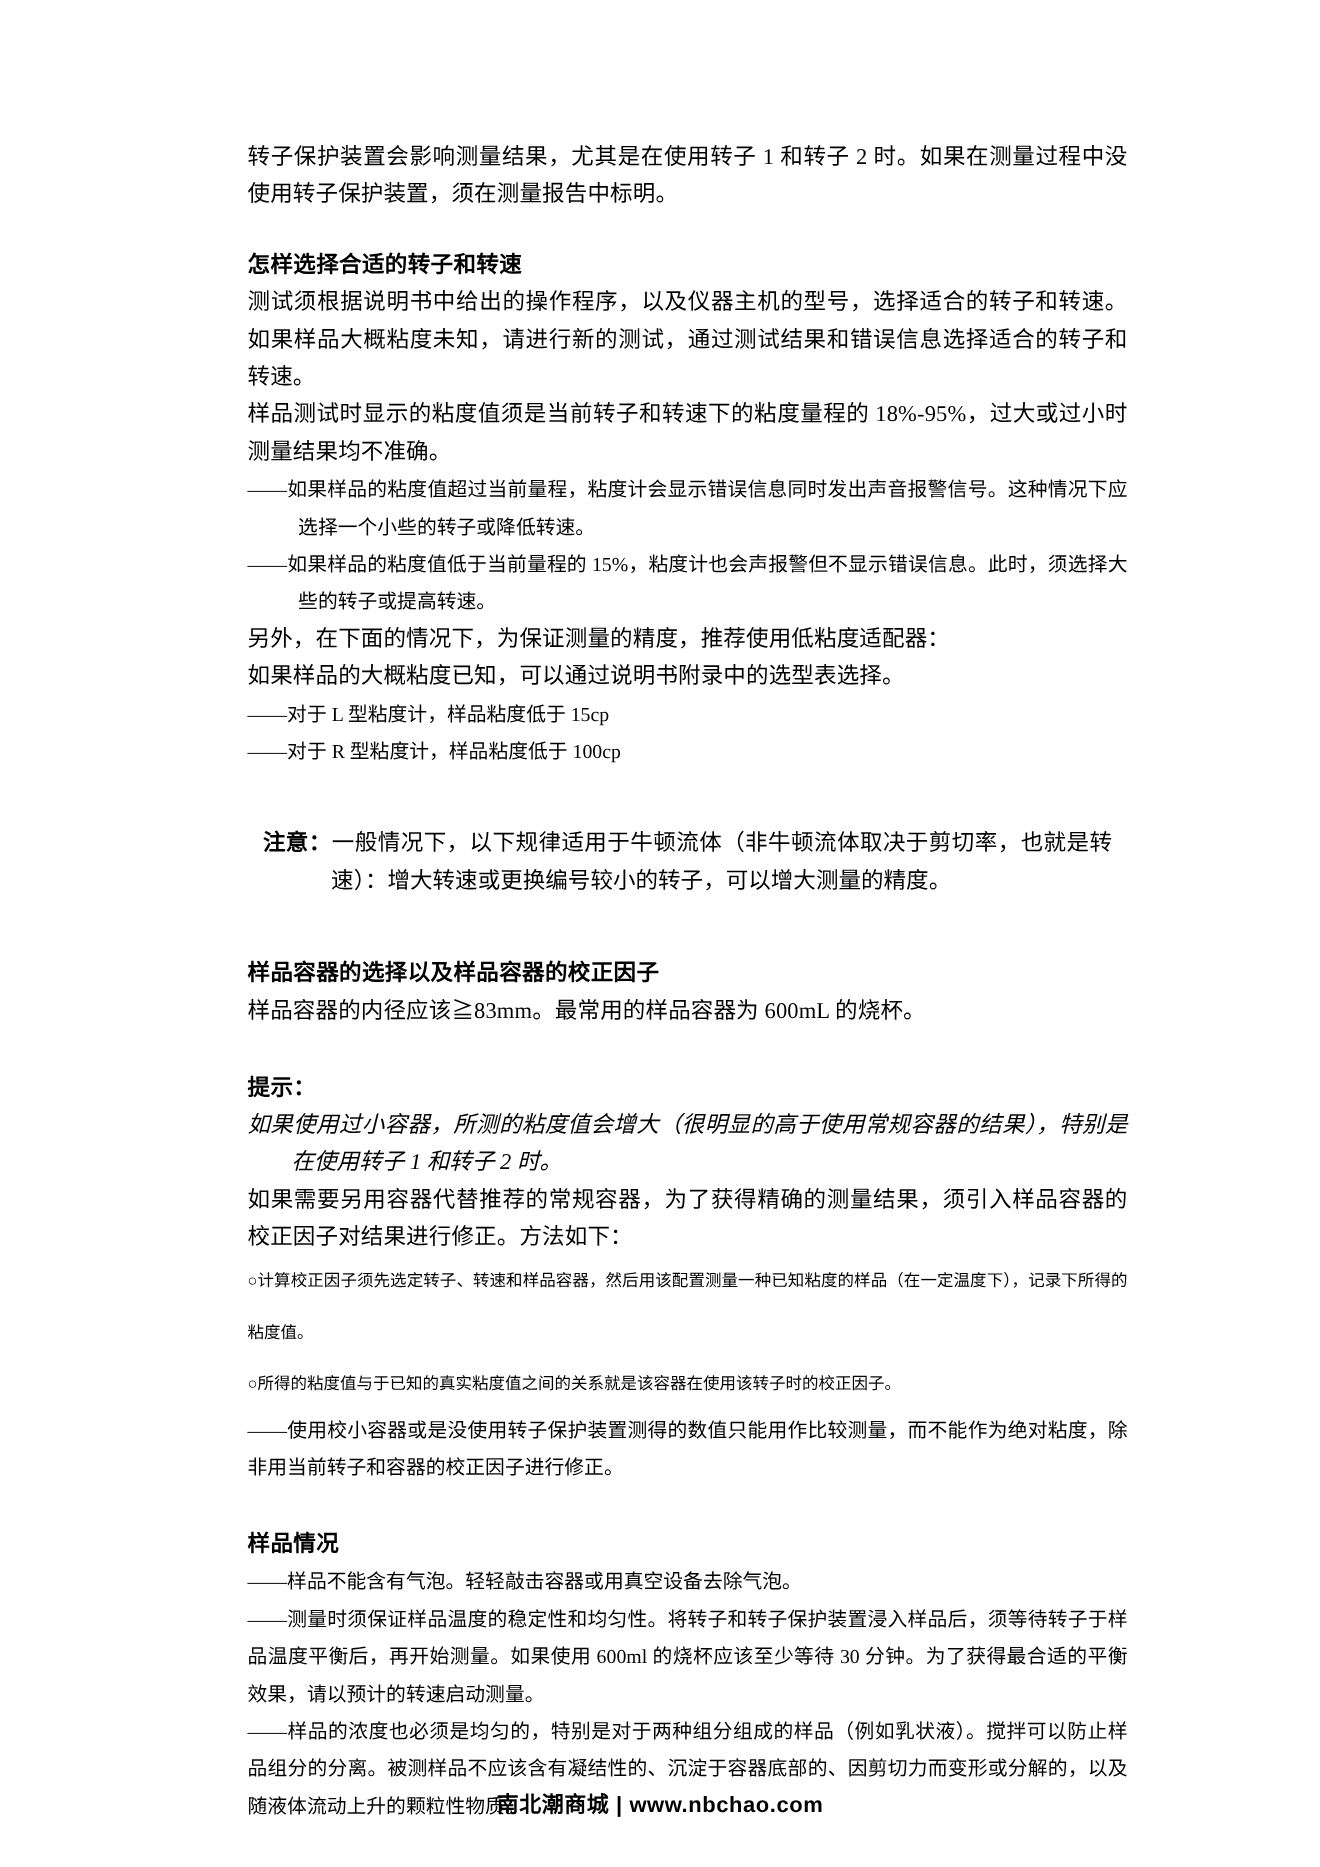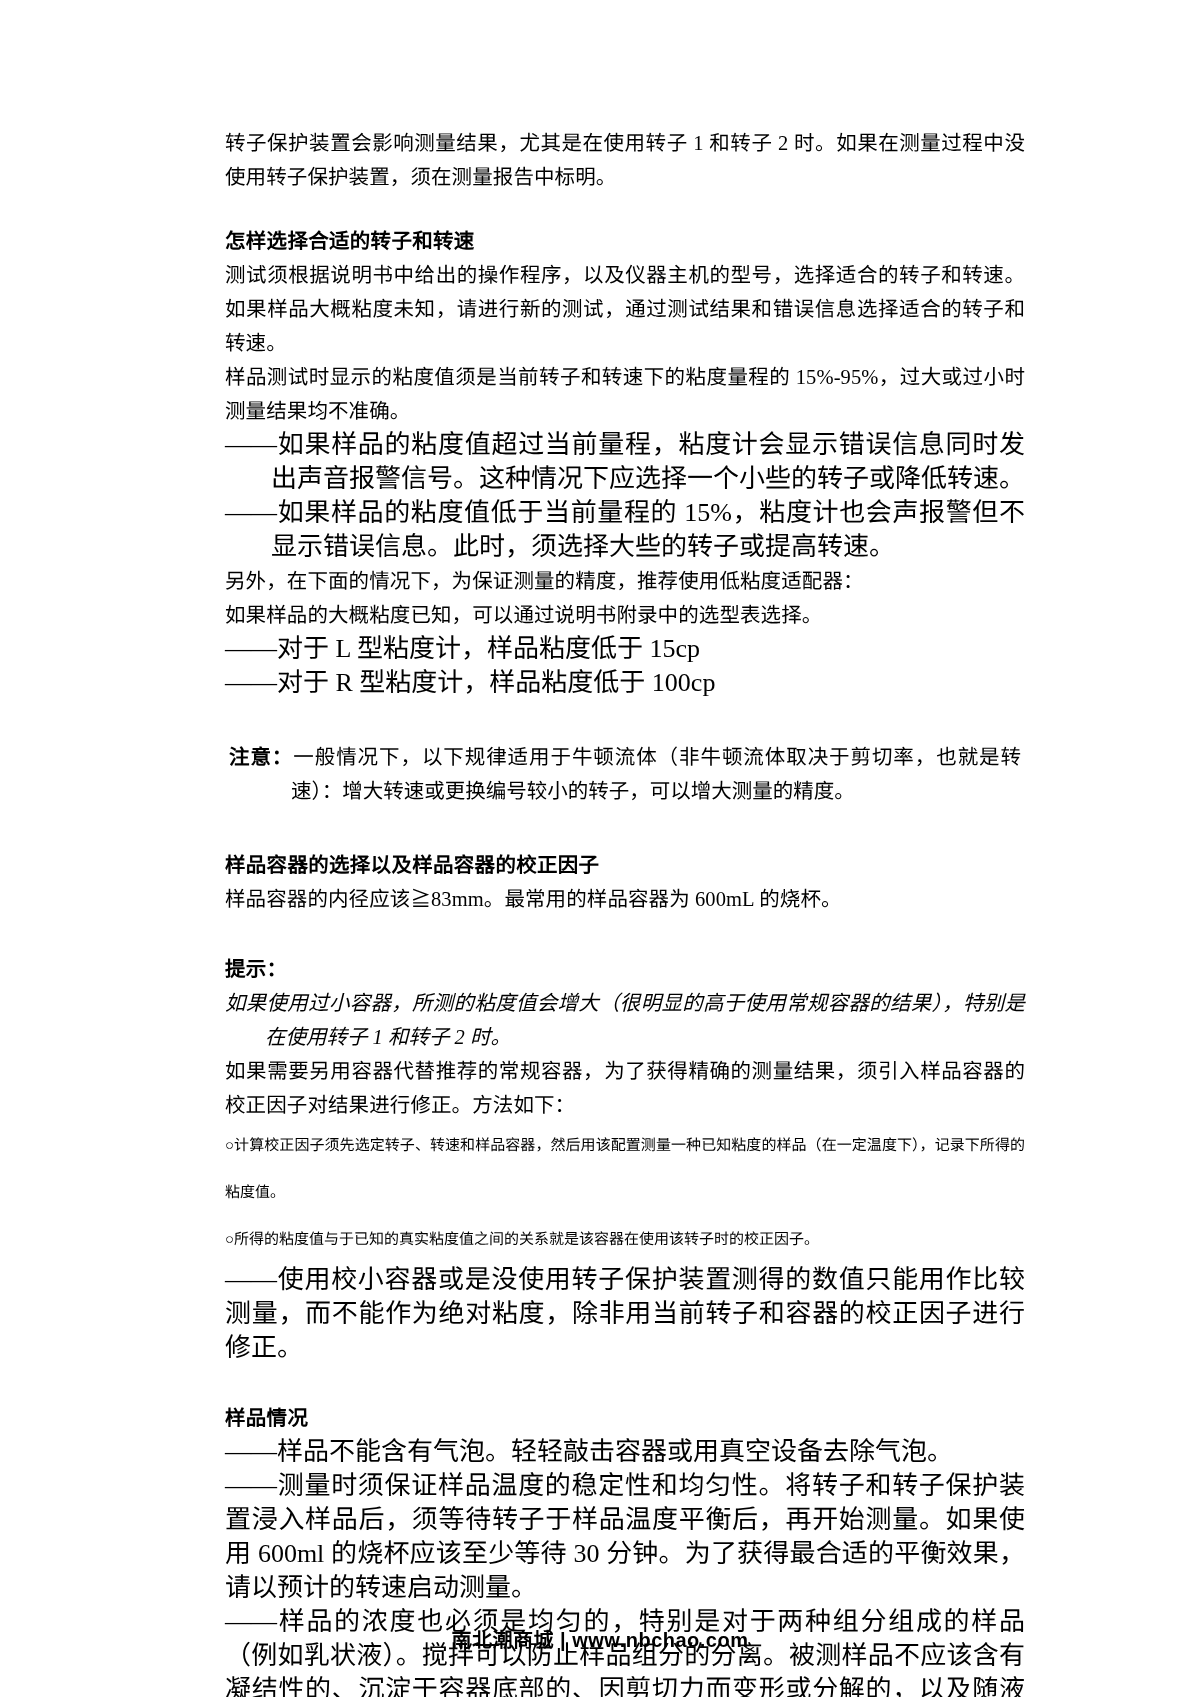--- a/index.html
+++ b/index.html
@@ -39,21 +39,21 @@
   }
   .heading {
     font-size: 20.5px;
     line-height: 34px;
     font-weight: bold;
     margin: 0;
     letter-spacing: 0.3px;
   }
   
   .dash-item {
-    font-size: 26px;
+    font-size: 18px;
     line-height: 34px;
     margin: 0;
     text-align: justify;
     text-justify: inter-ideograph;
     padding-left: 46px;
     text-indent: -46px;
     word-break: break-all;
   }
   .dash-item.flat {
     padding-left: 0;
@@ -65,21 +65,21 @@
     line-height: 47px;
     margin: 0;
     text-align: justify;
     text-justify: inter-ideograph;
     word-break: break-all;
   }
   
   .note {
     font-size: 20.5px;
     line-height: 34px;
-    margin: 4px;
+    margin: 14px;
     text-align: justify;
     text-justify: inter-ideograph;
     padding-left: 62px;
     text-indent: -62px;
     word-break: break-all;
   }
   .note .lead {
     font-weight: bold;
   }
   
@@ -117,21 +117,21 @@
 <div class="page">
 
   <div class="content">
 
     <p class="para">转子保护装置会影响测量结果，尤其是在使用转子 1 和转子 2 时。如果在测量过程中没使用转子保护装置，须在测量报告中标明。</p>
 
     <div class="gap-md"></div>
 
     <h2 class="heading">怎样选择合适的转子和转速</h2>
     <p class="para">测试须根据说明书中给出的操作程序，以及仪器主机的型号，选择适合的转子和转速。如果样品大概粘度未知，请进行新的测试，通过测试结果和错误信息选择适合的转子和转速。</p>
-    <p class="para">样品测试时显示的粘度值须是当前转子和转速下的粘度量程的 15%-95%，过大或过小时测量结果均不准确。</p>
+    <p class="para">样品测试时显示的粘度值须是当前转子和转速下的粘度量程的 18%-95%，过大或过小时测量结果均不准确。</p>
     <p class="dash-item">——如果样品的粘度值超过当前量程，粘度计会显示错误信息同时发出声音报警信号。这种情况下应选择一个小些的转子或降低转速。</p>
     <p class="dash-item">——如果样品的粘度值低于当前量程的 15%，粘度计也会声报警但不显示错误信息。此时，须选择大些的转子或提高转速。</p>
     <p class="para">另外，在下面的情况下，为保证测量的精度，推荐使用低粘度适配器：</p>
     <p class="para">如果样品的大概粘度已知，可以通过说明书附录中的选型表选择。</p>
     <p class="dash-item flat">——对于 L 型粘度计，样品粘度低于 15cp</p>
     <p class="dash-item flat">——对于 R 型粘度计，样品粘度低于 100cp</p>
 
     <div class="gap-lg"></div>
 
     <p class="note"><span class="lead">注意：</span><span>一般情况下，以下规律适用于牛顿流体（非牛顿流体取决于剪切率，也就是转速）：增大转速或更换编号较小的转子，可以增大测量的精度。</span></p>

